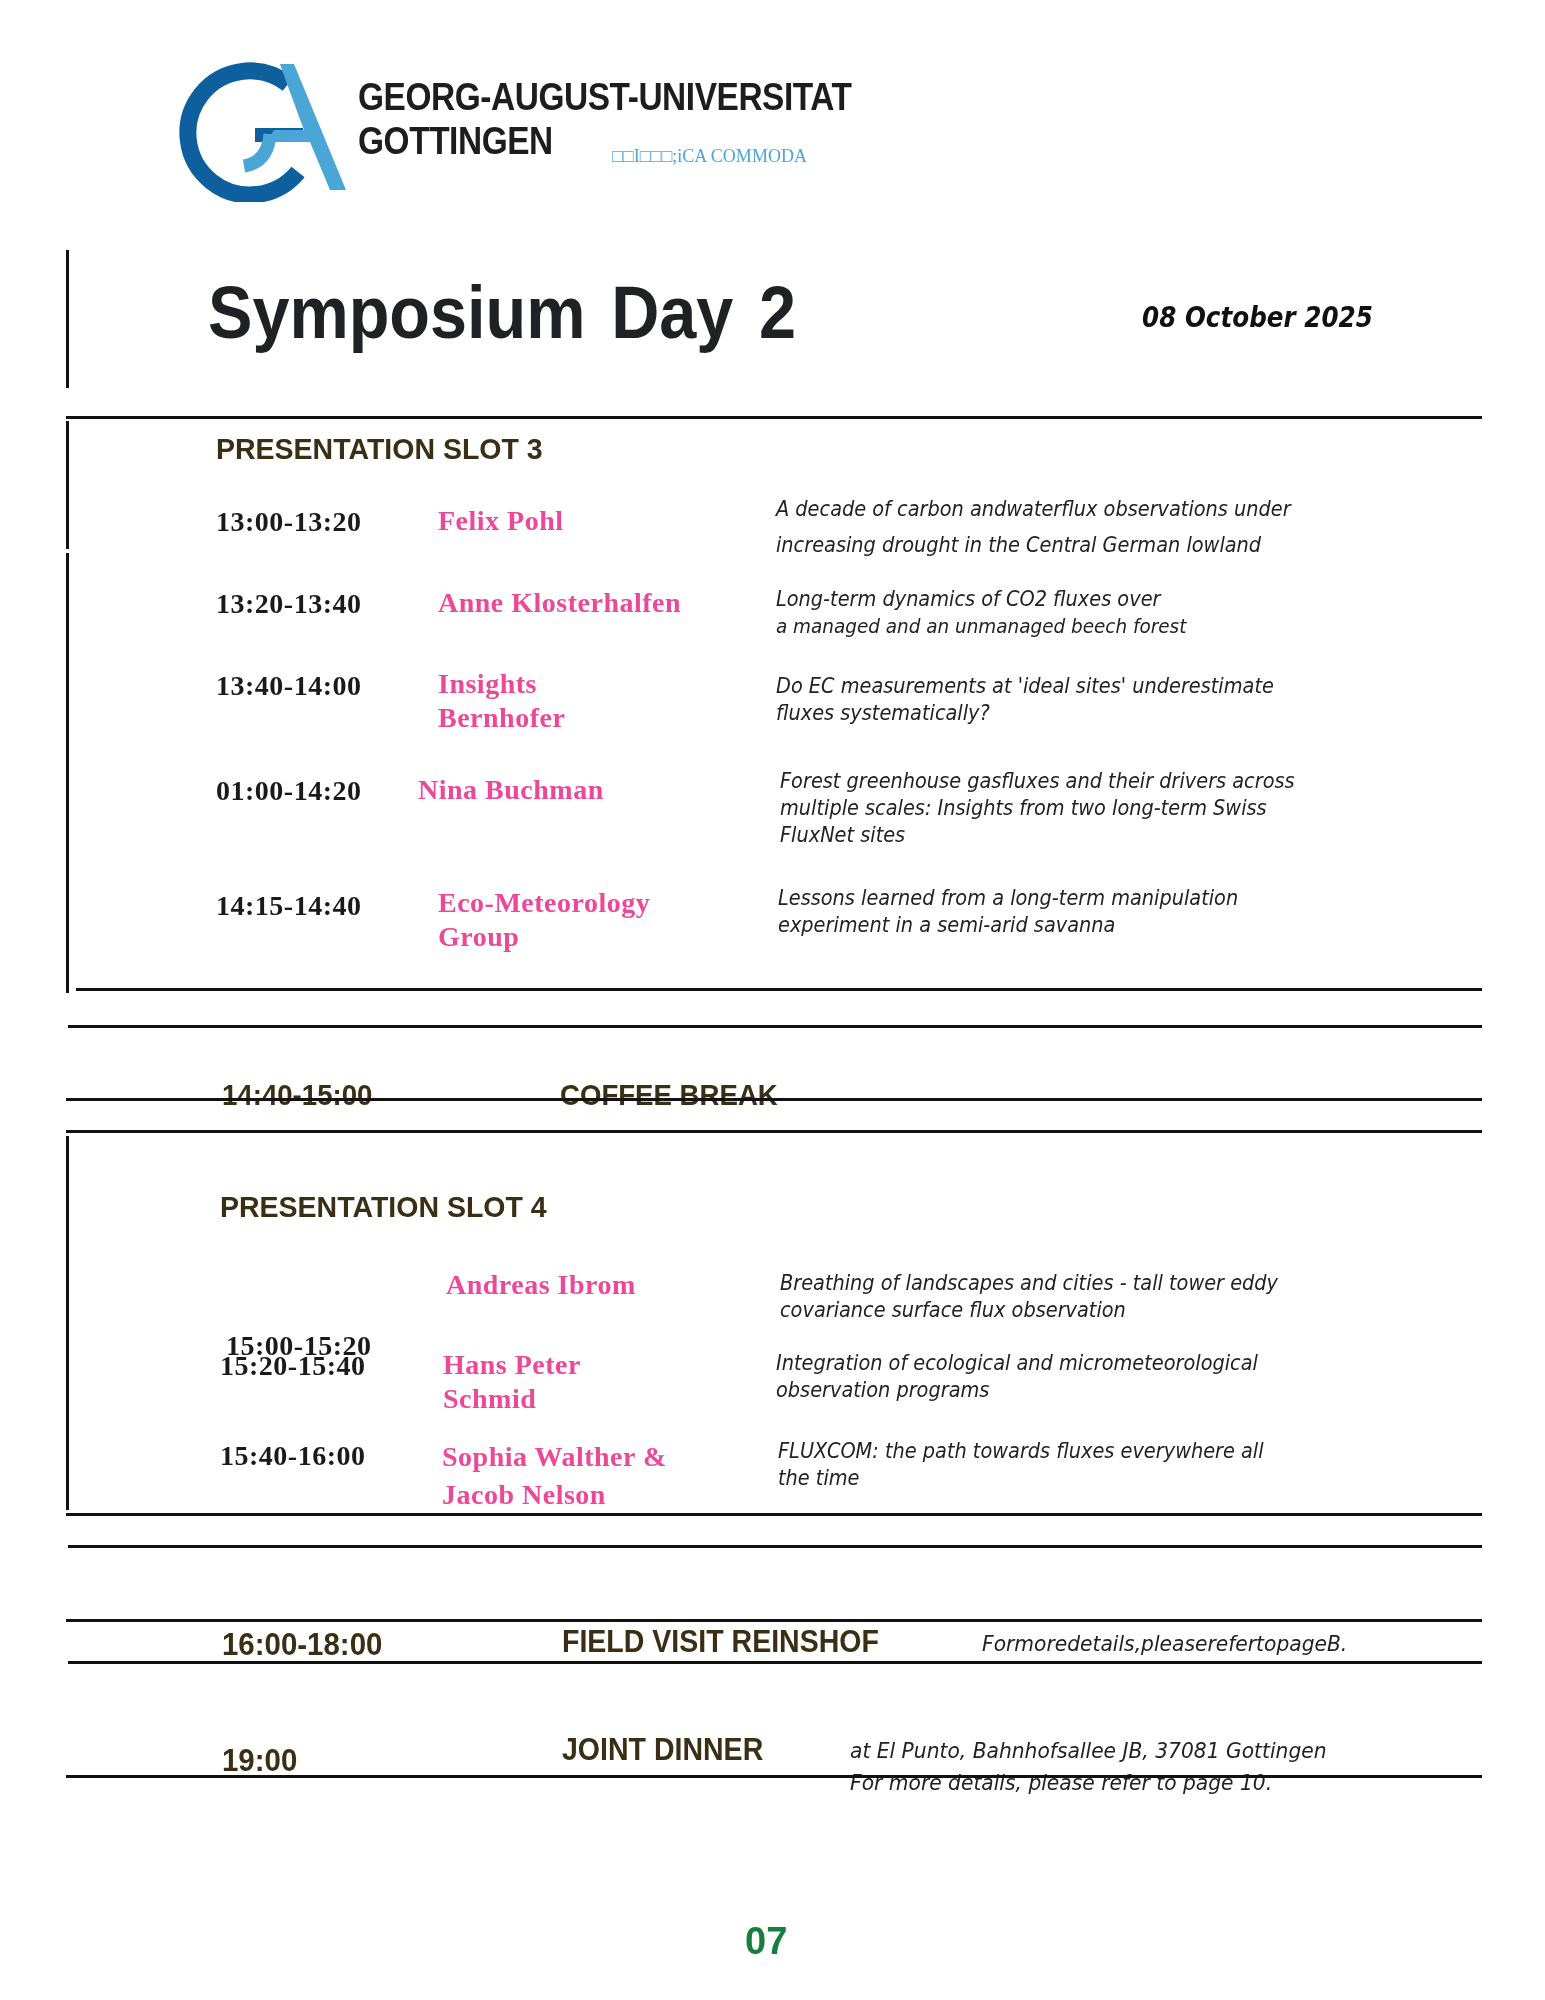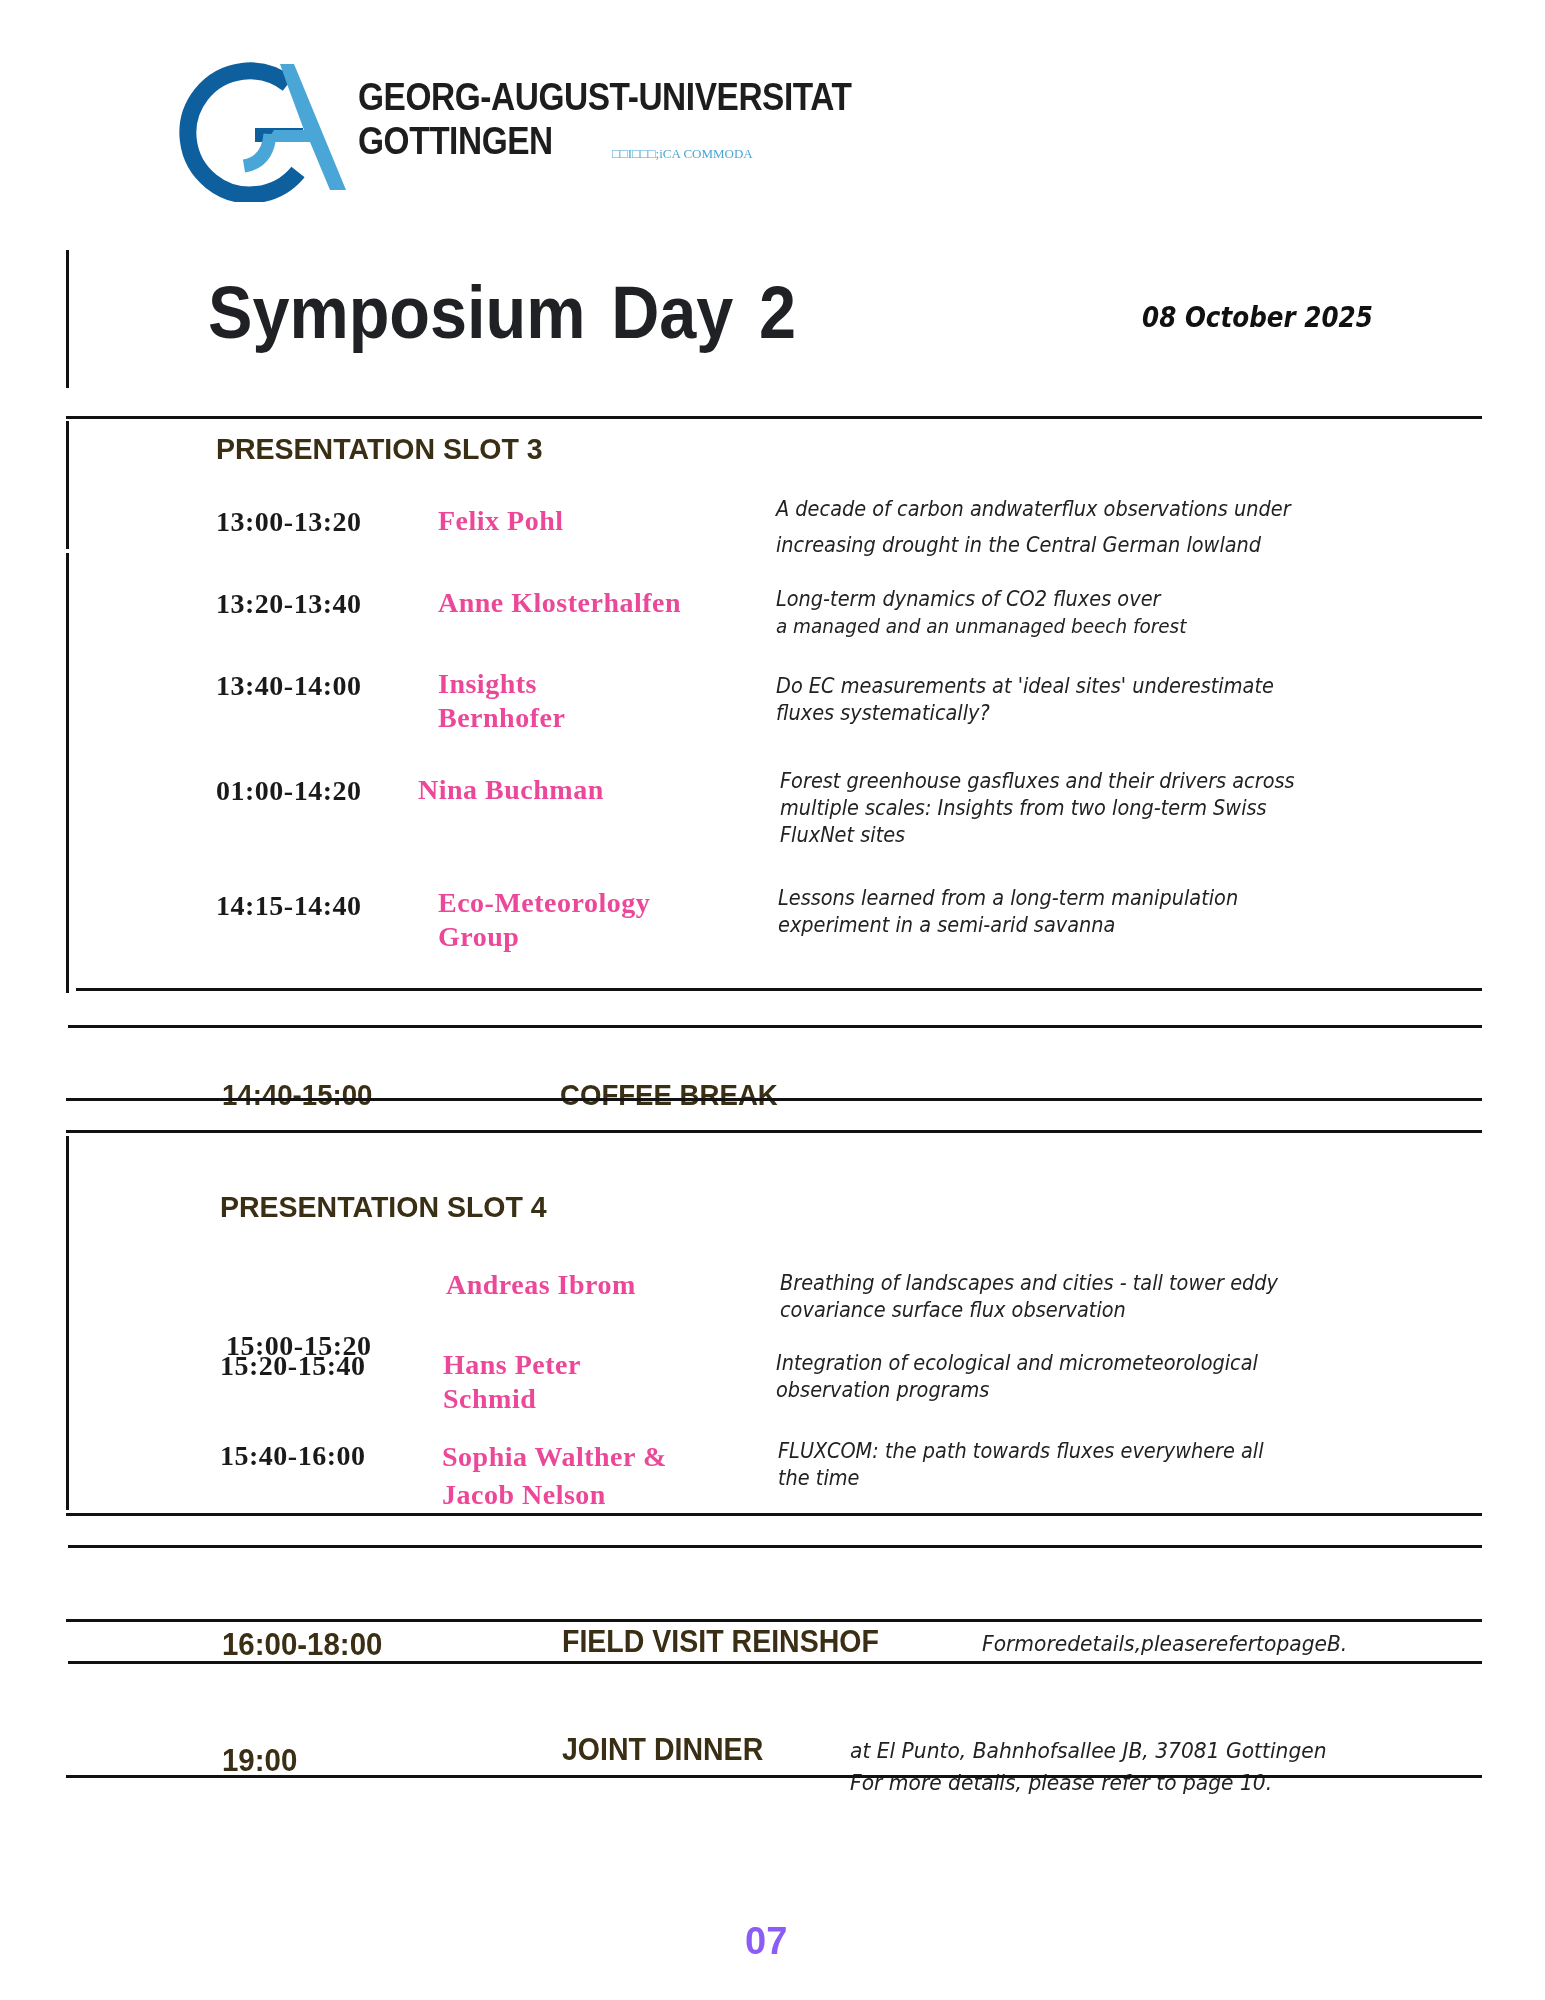--- a/index.html
+++ b/index.html
@@ -6,21 +6,21 @@
     body {
       width: 1545px; height: 2000px; position: relative; overflow: hidden;
       font-family: "Liberation Sans", sans-serif; color: #1a1a1a;
     }
     .abs { position: absolute; }
 
     
     .logo { left: 170px; top: 62px; width: 180px; height: 140px; }
     .uni-line1 { left: 358px; top: 76px; font-size: 38px; font-weight: bold; color: #1d1d1d; letter-spacing: -0.5px; transform: scaleX(0.88); transform-origin: left top; white-space: nowrap; }
     .uni-line2 { left: 358px; top: 120px; font-size: 38px; font-weight: bold; color: #1d1d1d; letter-spacing: -0.5px; transform: scaleX(0.88); transform-origin: left top; white-space: nowrap; }
-    .uni-motto { left: 612px; top: 146px; font-size: 13px; color: #4aa6d6; font-family: "Liberation Serif", serif; white-space: nowrap; }
+    .uni-motto { left: 612px; top: 146px; font-size: 18px; color: #4aa6d6; font-family: "Liberation Serif", serif; white-space: nowrap; }
 
     
     .title { left: 208px; top: 270px; font-size: 74px; font-weight: bold; color: #1f2124; transform: scaleX(0.9); transform-origin: left top; white-space: nowrap; word-spacing: 8px; }
     .date { left: 1142px; top: 300px; font-size: 29px; font-weight: bold; font-style: italic; color: #111; font-family: "DejaVu Sans", sans-serif; transform: scaleX(0.85); transform-origin: left top; white-space: nowrap; }
 
     
     .hline { position: absolute; height: 3px; background: #111; }
     .vline { position: absolute; width: 3px; background: #111; }
 
     
@@ -28,21 +28,21 @@
 
     
     .time { font-family: "Liberation Serif", serif; font-weight: bold; font-size: 28px; color: #1a1a1a; white-space: nowrap; letter-spacing: 0.5px; }
     .speaker { font-family: "Liberation Serif", serif; font-weight: bold; font-size: 28px; color: #ec4899; line-height: 34px; letter-spacing: 0.5px; }
     .talk { font-family: "DejaVu Sans", sans-serif; font-style: italic; font-size: 21px; color: #222; line-height: 27px; transform: scaleX(0.92); transform-origin: left top; white-space: nowrap; }
 
     .event-time { font-size: 32px; font-weight: bold; color: #3a2f14; white-space: nowrap; transform: scaleX(0.92); transform-origin: left top; }
     .event-title { font-size: 31px; font-weight: bold; color: #3a2f14; white-space: nowrap; transform: scaleX(0.92); transform-origin: left top; }
     .event-note { font-family: "DejaVu Sans", sans-serif; font-style: italic; font-size: 22px; color: #222; white-space: nowrap; transform: scaleX(0.92); transform-origin: left top; line-height: 32px; }
 
-    .page-number { left: 745px; top: 1920px; font-size: 38px; font-weight: bold; color: #8b5cf6; }
+    .page-number { left: 745px; top: 1920px; font-size: 38px; font-weight: bold; color: #15803d; }
   </style>
 </head>
 <body>
 
 <svg class="abs logo" viewBox="0 0 180 140">
 
   <path d="M118 22 A62 62 0 1 0 128 110" fill="none" stroke="#0e5f9e" stroke-width="17"></path>
   <rect x="85" y="66" width="48" height="14" fill="#0e5f9e"></rect>
 
   <polygon points="110,2 124,2 176,128 160,128 140,80 96,80 104,68 134,68 117,22" fill="#4aa6d6"></polygon>

